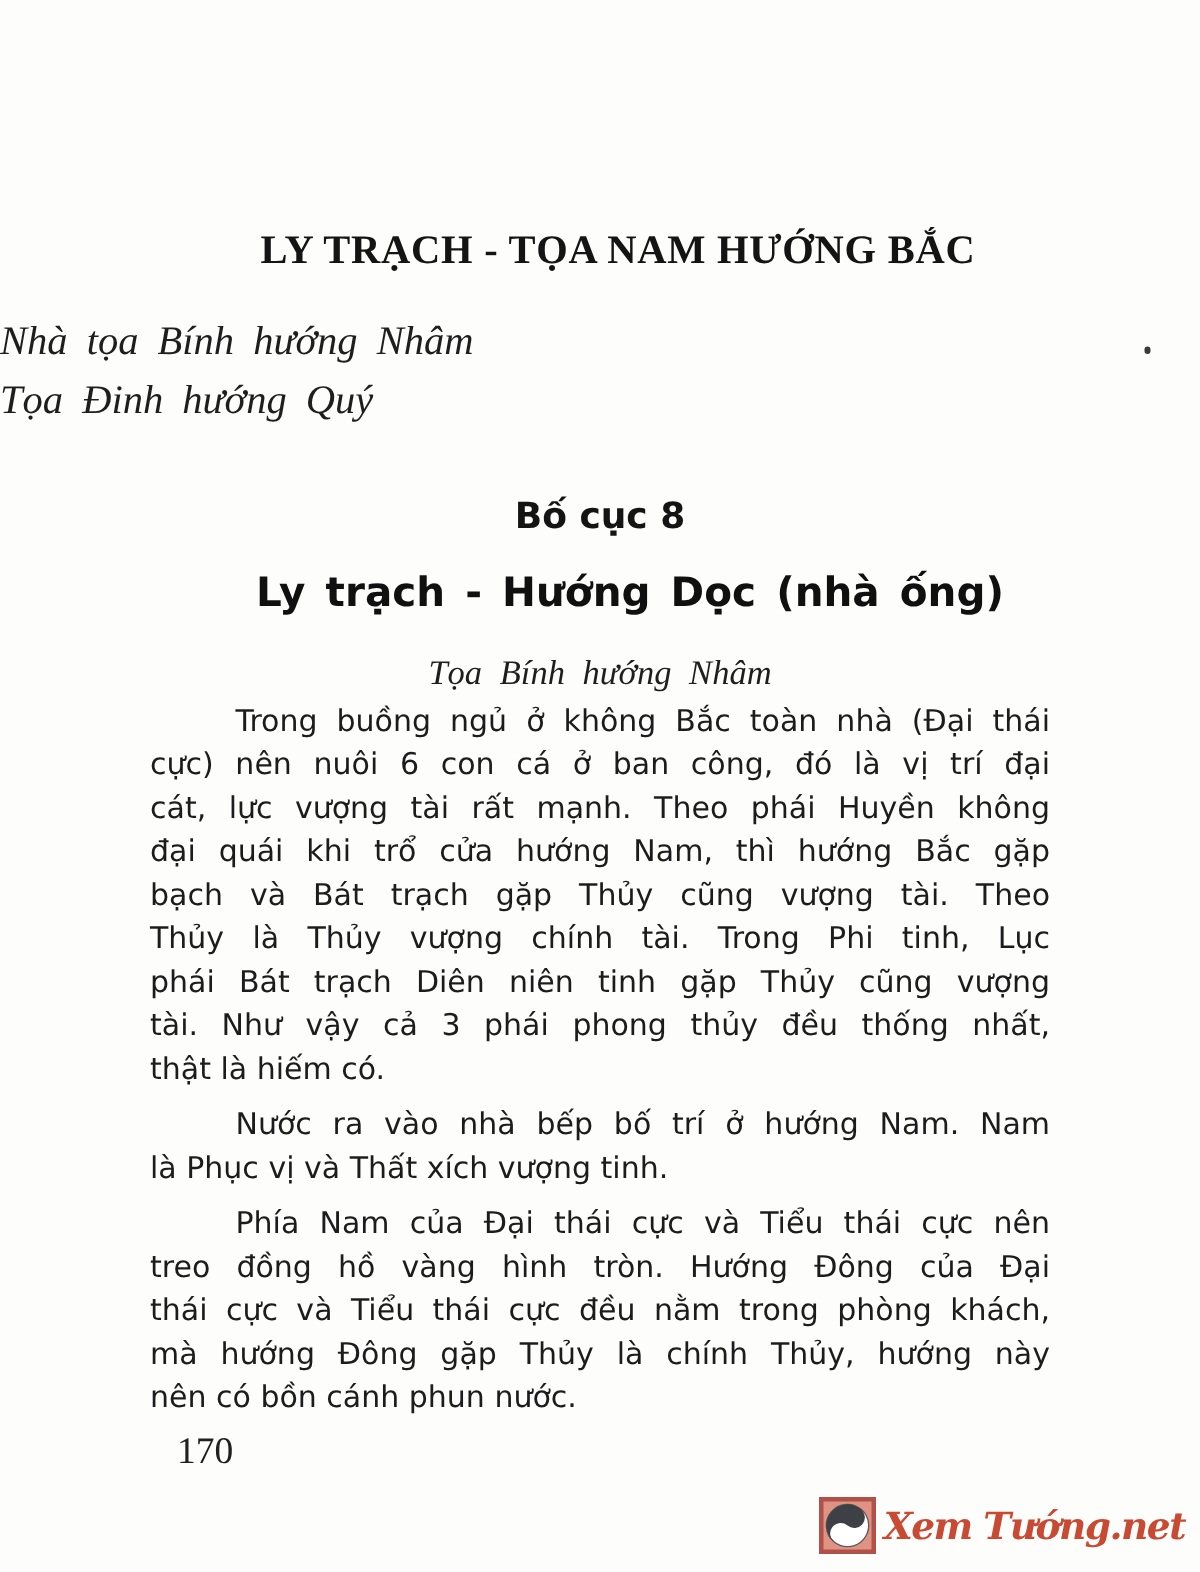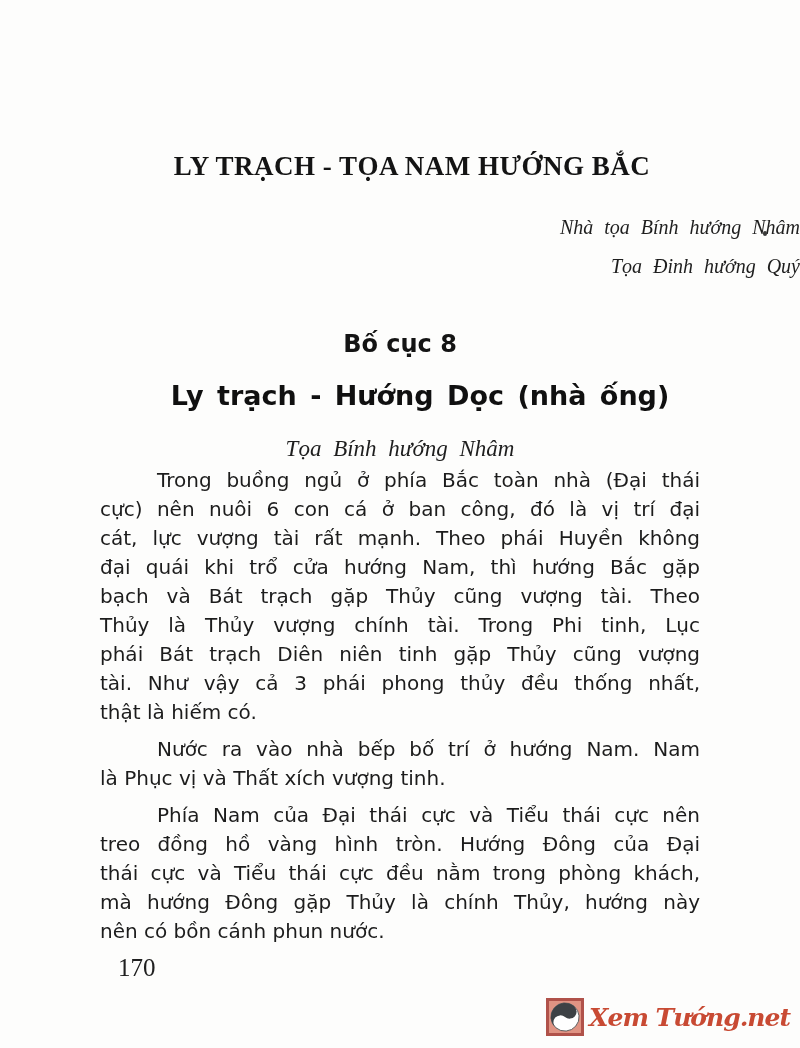--- a/index.html
+++ b/index.html
@@ -1,22 +1,22 @@
 <!DOCTYPE html>
 <html><head>
 <meta charset="utf-8">
 <style>
   html,body{margin:0;padding:0;}
   .page{position:relative;width:800px;height:1048px;background:#fdfdfc;overflow:hidden;
         font-family:"DejaVu Sans",sans-serif;color:#1b1b1b;}
   .title{position:absolute;top:139px;left:0;width:100%;margin:12px;text-align:center;
          font-family:"Liberation Serif",serif;font-weight:bold;font-size:27px;
          letter-spacing:0.5px;color:#141414;}
-  .subtitles{position:absolute;top:208px;left:0;width:100%;text-align:right;
-         font-family:"Liberation Serif",serif;font-style:italic;font-size:20px;color:#1e1e1e;}
+  .subtitles{position:absolute;top:208px;left:0;width:100%;text-align:left;
+         font-family:"Liberation Serif",serif;font-style:italic;font-size:27px;color:#1e1e1e;}
   .subtitles .subtitle{line-height:39px;word-spacing:6px;}
   .section-label{position:absolute;top:330px;left:0;width:100%;text-align:center;
          font-weight:bold;font-size:24px;color:#141414;}
   .heading{position:absolute;top:380px;left:0;width:100%;margin:0;text-align:center;
          font-weight:bold;font-size:27px;color:#101010;word-spacing:4px;padding-left:20px;}
   .subheading{position:absolute;top:436px;left:0;width:100%;text-align:center;
          font-family:"Liberation Serif",serif;font-style:italic;font-size:23px;
          word-spacing:6px;color:#1e1e1e;}
   .body{position:absolute;top:466px;left:100px;width:600px;font-size:20px;color:#1c1c1c;}
   .body .bline{line-height:29px;text-align:left;}
@@ -46,21 +46,21 @@
       <div class="subtitle">Tọa Đinh hướng Quý</div>
     </div>
 
   <div class="section-label">Bố cục 8</div>
 
   <h2 class="heading">Ly trạch - Hướng Dọc (nhà ống)</h2>
 
   <div class="subheading">Tọa Bính hướng Nhâm</div>
 
   <div class="body">
-      <div class="bline indent justify">Trong buồng ngủ ở phía Bắc toàn nhà (Đại thái</div>
+      <div class="bline indent justify">Trong buồng ngủ ở không Bắc toàn nhà (Đại thái</div>
       <div class="bline justify">cực) nên nuôi 6 con cá ở ban công, đó là vị trí đại</div>
       <div class="bline justify">cát, lực vượng tài rất mạnh. Theo phái Huyền không</div>
       <div class="bline justify">đại quái khi trổ cửa hướng Nam, thì hướng Bắc gặp</div>
       <div class="bline justify">bạch và Bát trạch gặp Thủy cũng vượng tài. Theo</div>
       <div class="bline justify">Thủy là Thủy vượng chính tài. Trong Phi tinh, Lục</div>
       <div class="bline justify">phái Bát trạch Diên niên tinh gặp Thủy cũng vượng</div>
       <div class="bline justify">tài. Như vậy cả 3 phái phong thủy đều thống nhất,</div>
       <div class="bline">thật là hiếm có.</div>
       <div class="bline indent justify gap">Nước ra vào nhà bếp bố trí ở hướng Nam. Nam</div>
       <div class="bline">là Phục vị và Thất xích vượng tinh.</div>

